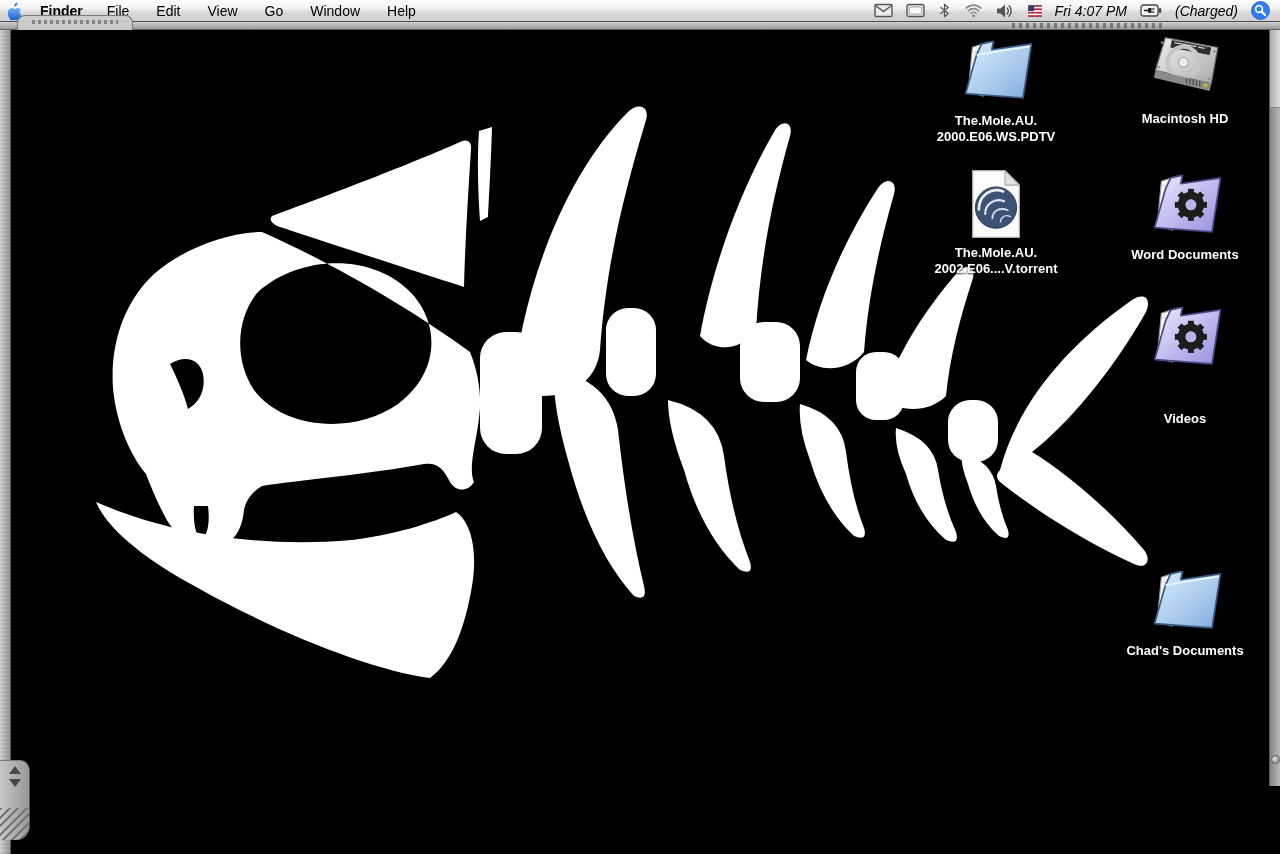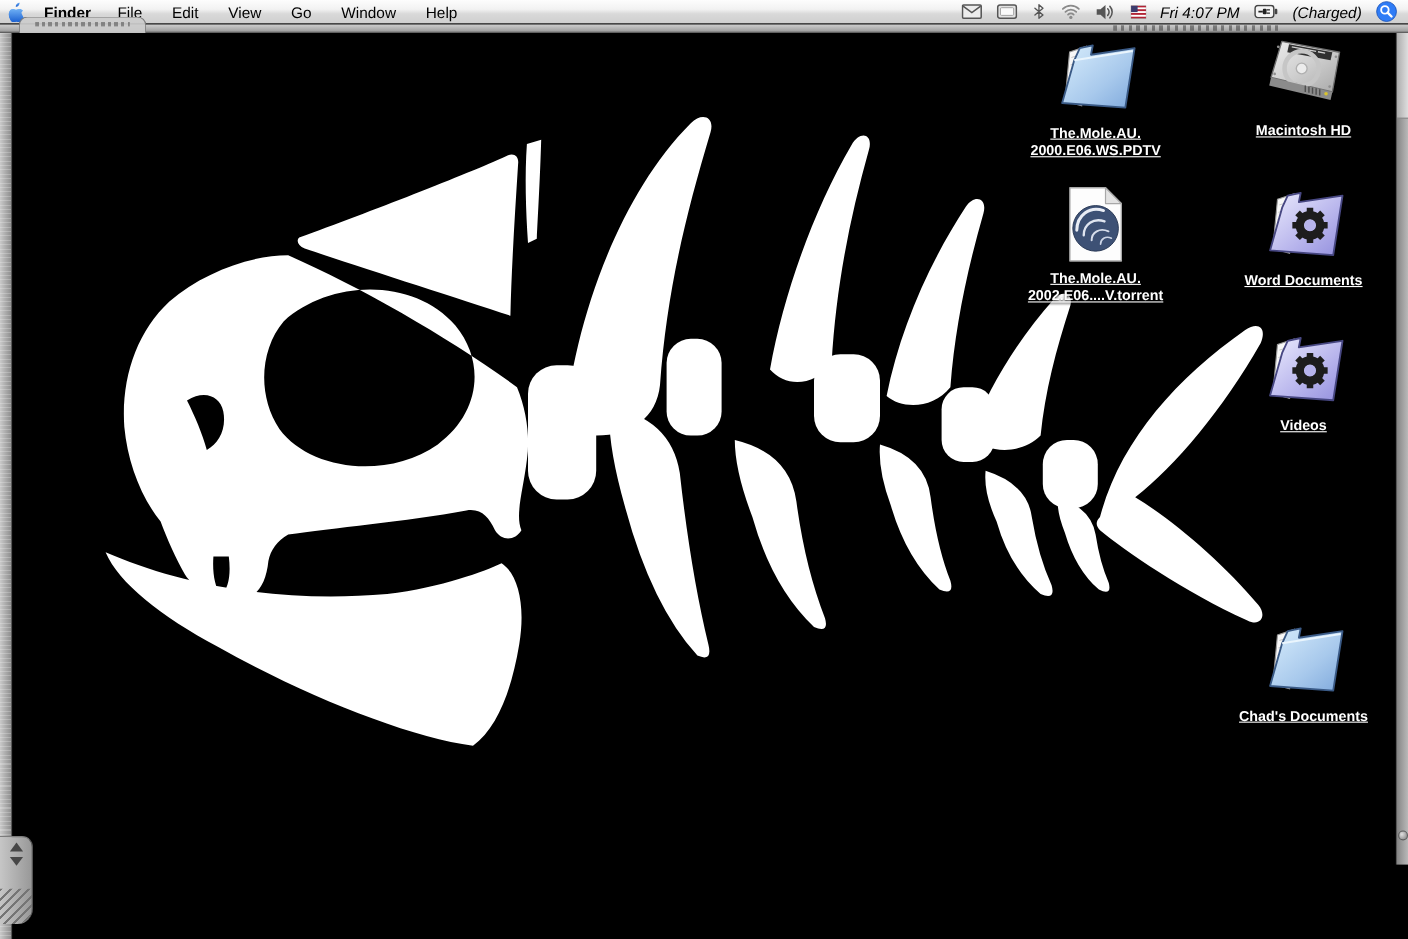--- a/index.html
+++ b/index.html
@@ -84,21 +84,21 @@
   .wallpaper-svg { position:absolute; top:0; left:0; width:1280px; height:832px; z-index:1; }
 
   
   .desktop-icon {
     position:absolute; width:112px; z-index:10; display:flex; flex-direction:column; align-items:center;
     cursor:default;
   }
   .desktop-icon svg { display:block; }
   .icon-label {
     margin-top:5px; text-align:right; color:#fff; font-size:13px; font-weight:600;
-    line-height:16px; text-shadow:0 1px 2px rgba(0,0,0,.9); white-space:nowrap;text-decoration:underline;
+    line-height:16px; text-shadow:0 1px 2px rgba(0,0,0,.9); white-space:nowrap;
   }
 </style>
 </head>
 <body>
 
 <div class="screen">
 
   <div class="menubar">
     <div class="mb-left">
       <div class="apple-wrap">
@@ -310,21 +310,21 @@
               <line x1="9.2" y1="9.2" x2="13.4" y2="13.4"></line>
             <line x1="-9.2" y1="9.2" x2="-13.4" y2="13.4"></line>
               <line x1="9.2" y1="-9.2" x2="13.4" y2="-13.4"></line>
           </g>
           <circle r="6" fill="#b7b4ec"></circle>
         </g>
       </svg>
       <div class="icon-label">Word Documents</div>
     </div>
 
-    <div class="desktop-icon" style="left:1129px; top:276px;">
+    <div class="desktop-icon" style="left:1129px; top:276px;gap:32px;">
       <svg width="88" height="76" viewBox="0 0 100 90">
         <path d="M22 18 L40 12 L35 76 L17 71 Z" fill="#f7f7f7" stroke="#9a9a9a" stroke-width="1.2"></path>
         <path d="M24 24 L37 20 M23 32 L36 28 M22 40 L35 36 M21 48 L34 44 M20 56 L33 52 M19 64 L32 60" stroke="#c4c4c4" stroke-width="1"></path>
         <path d="M14 73 L27 27 L33 14 L47 11 L45 21 L92 14 L82 78 Z" fill="url(#purpFold)" stroke="#474782" stroke-width="2" stroke-linejoin="round"></path>
         <g transform="translate(57,46)">
           <circle r="11" fill="none" stroke="#1d1d1d" stroke-width="9"></circle>
           <g stroke="#1d1d1d" stroke-width="7">
             <line x1="0" y1="-13" x2="0" y2="-19"></line>
               <line x1="0" y1="13" x2="0" y2="19"></line>
             <line x1="-13" y1="0" x2="-19" y2="0"></line>

